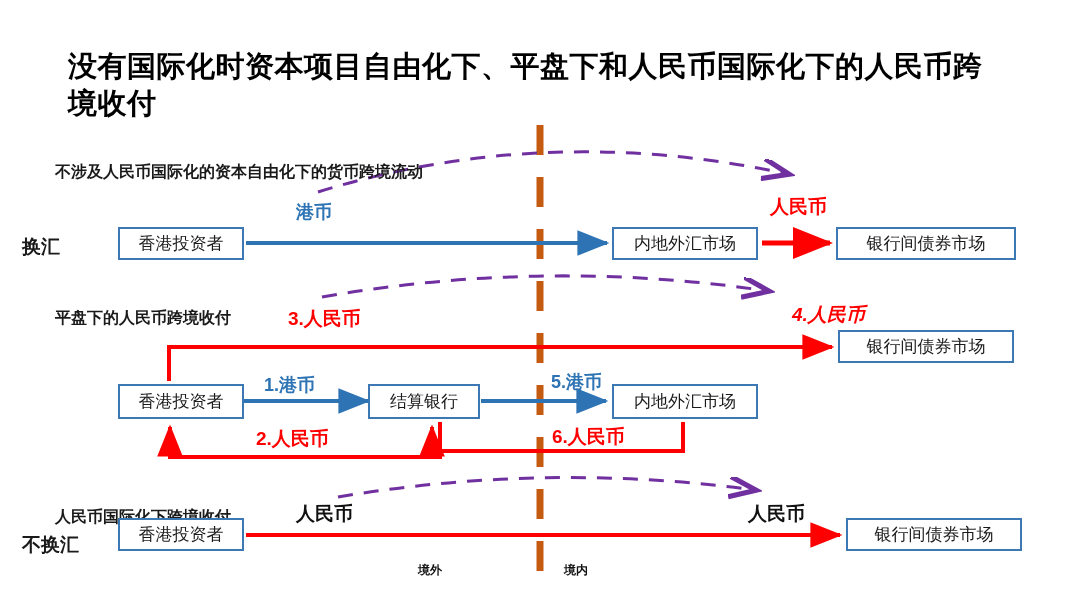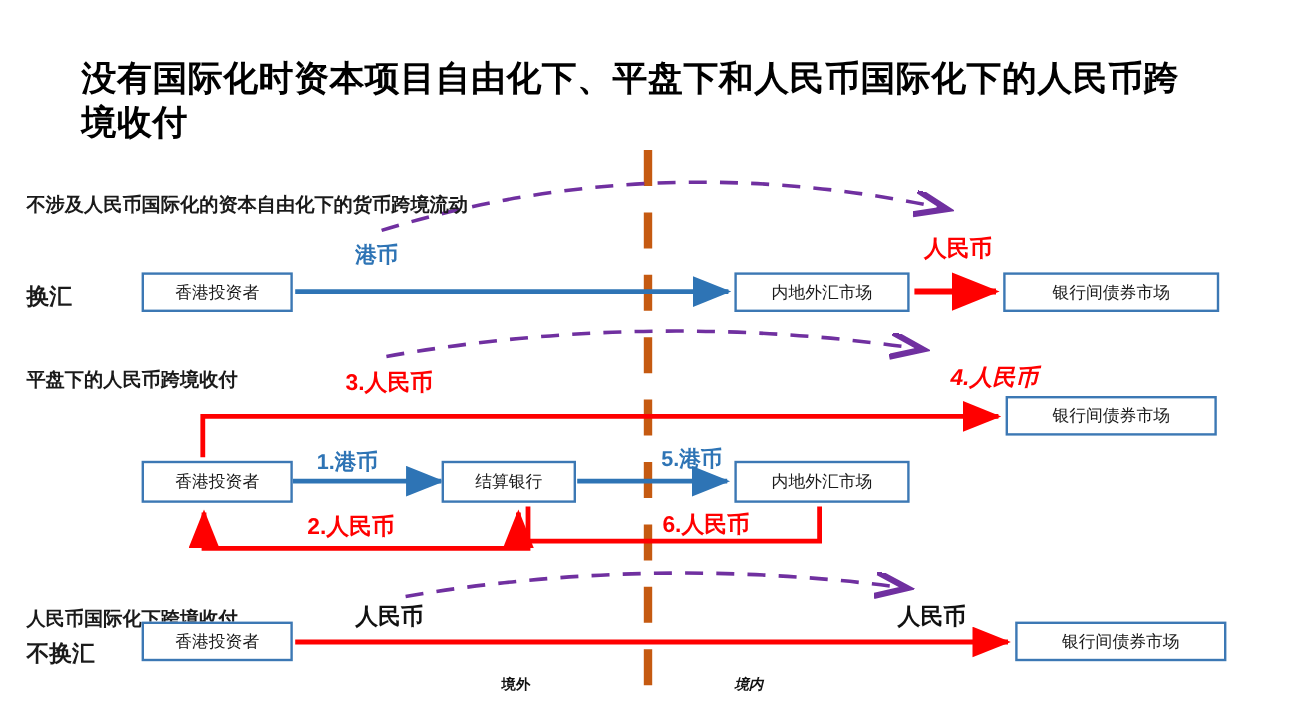--- a/index.html
+++ b/index.html
@@ -19,30 +19,30 @@
     font-size:29px;font-weight:bold;color:#000000;
     line-height:1.28;letter-spacing:0.5px;
   }
 
   
   .box{
     position:absolute;
     border:2px solid #3C78B4;
     background:#ffffff;
     color:#1a1a1a;
-    font-size:14px;
+    font-size:17px;
     font-family:"DejaVu Serif","Liberation Serif",serif;
     display:flex;align-items:center;justify-content:center;
     box-sizing:border-box;
     white-space:nowrap;
   }
 
   
   .lbl{position:absolute;white-space:nowrap;}
-  .lbl-desc{font-size:16px;font-weight:bold;color:#1a1a1a;line-height:1.55;}
+  .lbl-desc{font-size:16px;font-weight:bold;color:#1a1a1a;line-height:1.55;margin-left:33px;}
   .lbl-side{font-size:19px;font-weight:bold;color:#1a1a1a;}
   .lbl-blue{font-size:18px;font-weight:bold;color:#2E74B5;}
   .lbl-red{font-size:19px;font-weight:bold;color:#FF0000;}
   .lbl-black{font-size:19px;font-weight:bold;color:#111111;}
   .lbl-region{font-size:12px;font-weight:bold;color:#111111;}
 
   
   .callout{
     position:absolute;left:12px;top:371px;width:98px;height:92px;
     border:1.5px solid #F08080;background:#ffffff;
@@ -142,15 +142,15 @@
   <div class="lbl lbl-desc" style="left:22px;top:505px;">人民币国际化下跨境收付</div>
   <div class="lbl lbl-side" style="left:22px;top:532px;">不换汇</div>
 
   <div class="lbl lbl-black" style="left:296px;top:501px;">人民币</div>
   <div class="lbl lbl-black" style="left:748px;top:501px;">人民币</div>
 
   <div class="box" style="left:118px;top:518px;width:126px;height:33px;">香港投资者</div>
   <div class="box" style="left:846px;top:518px;width:176px;height:33px;">银行间债券市场</div>
 
   <div class="lbl lbl-region" style="left:418px;top:562px;">境外</div>
-  <div class="lbl lbl-region" style="left:612px;top:562px;font-style:italic;">境内</div>
+  <div class="lbl lbl-region" style="left:564px;top:562px;">境内</div>
 
 </div>
 
 </body></html>

